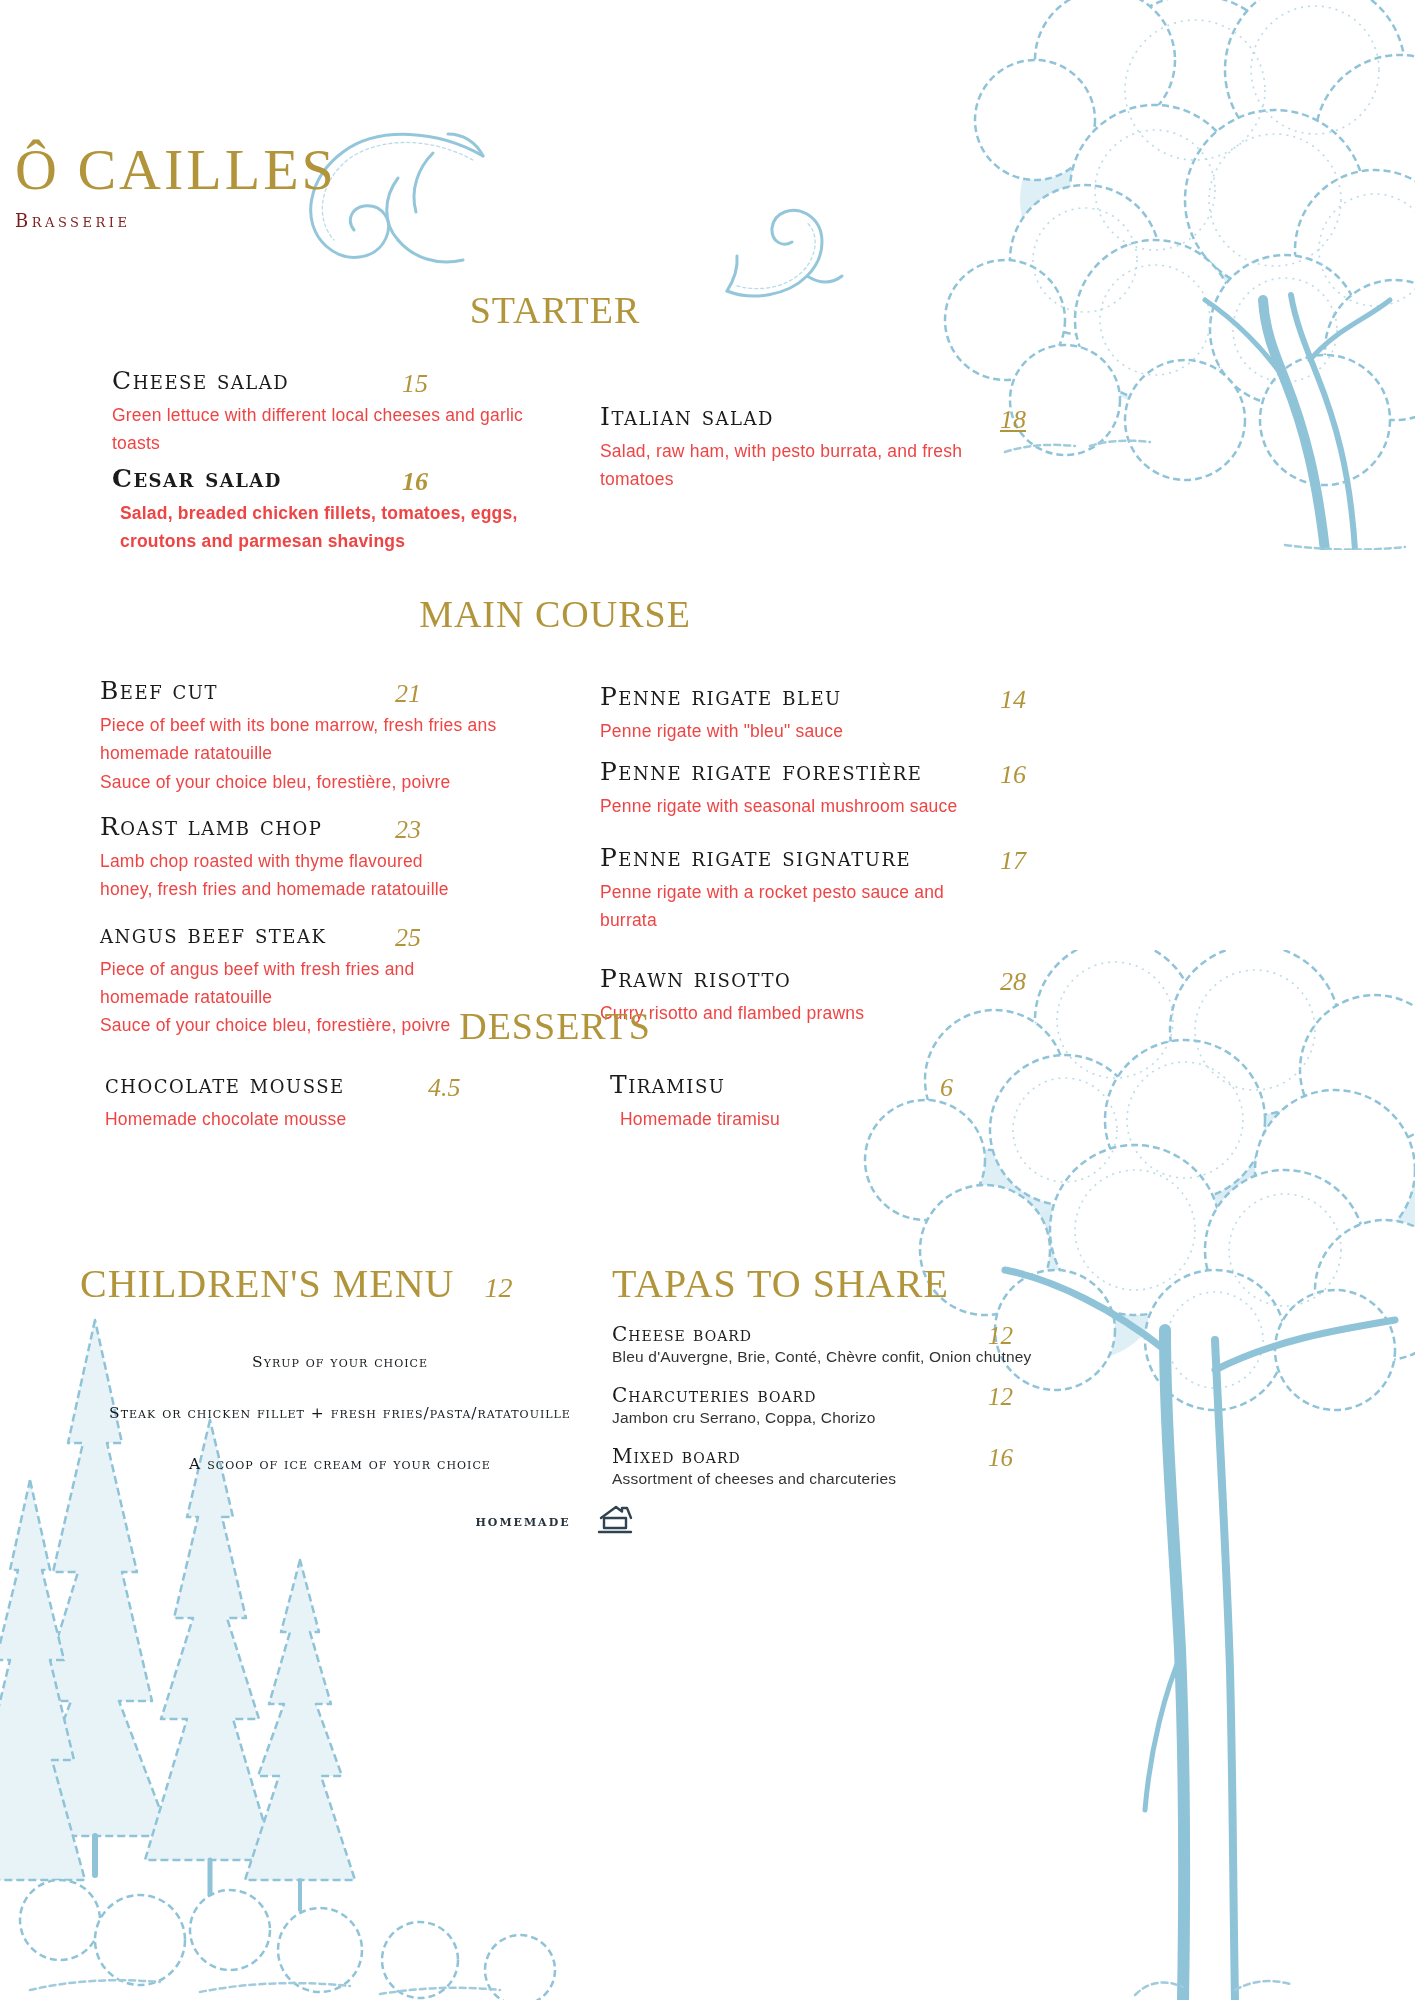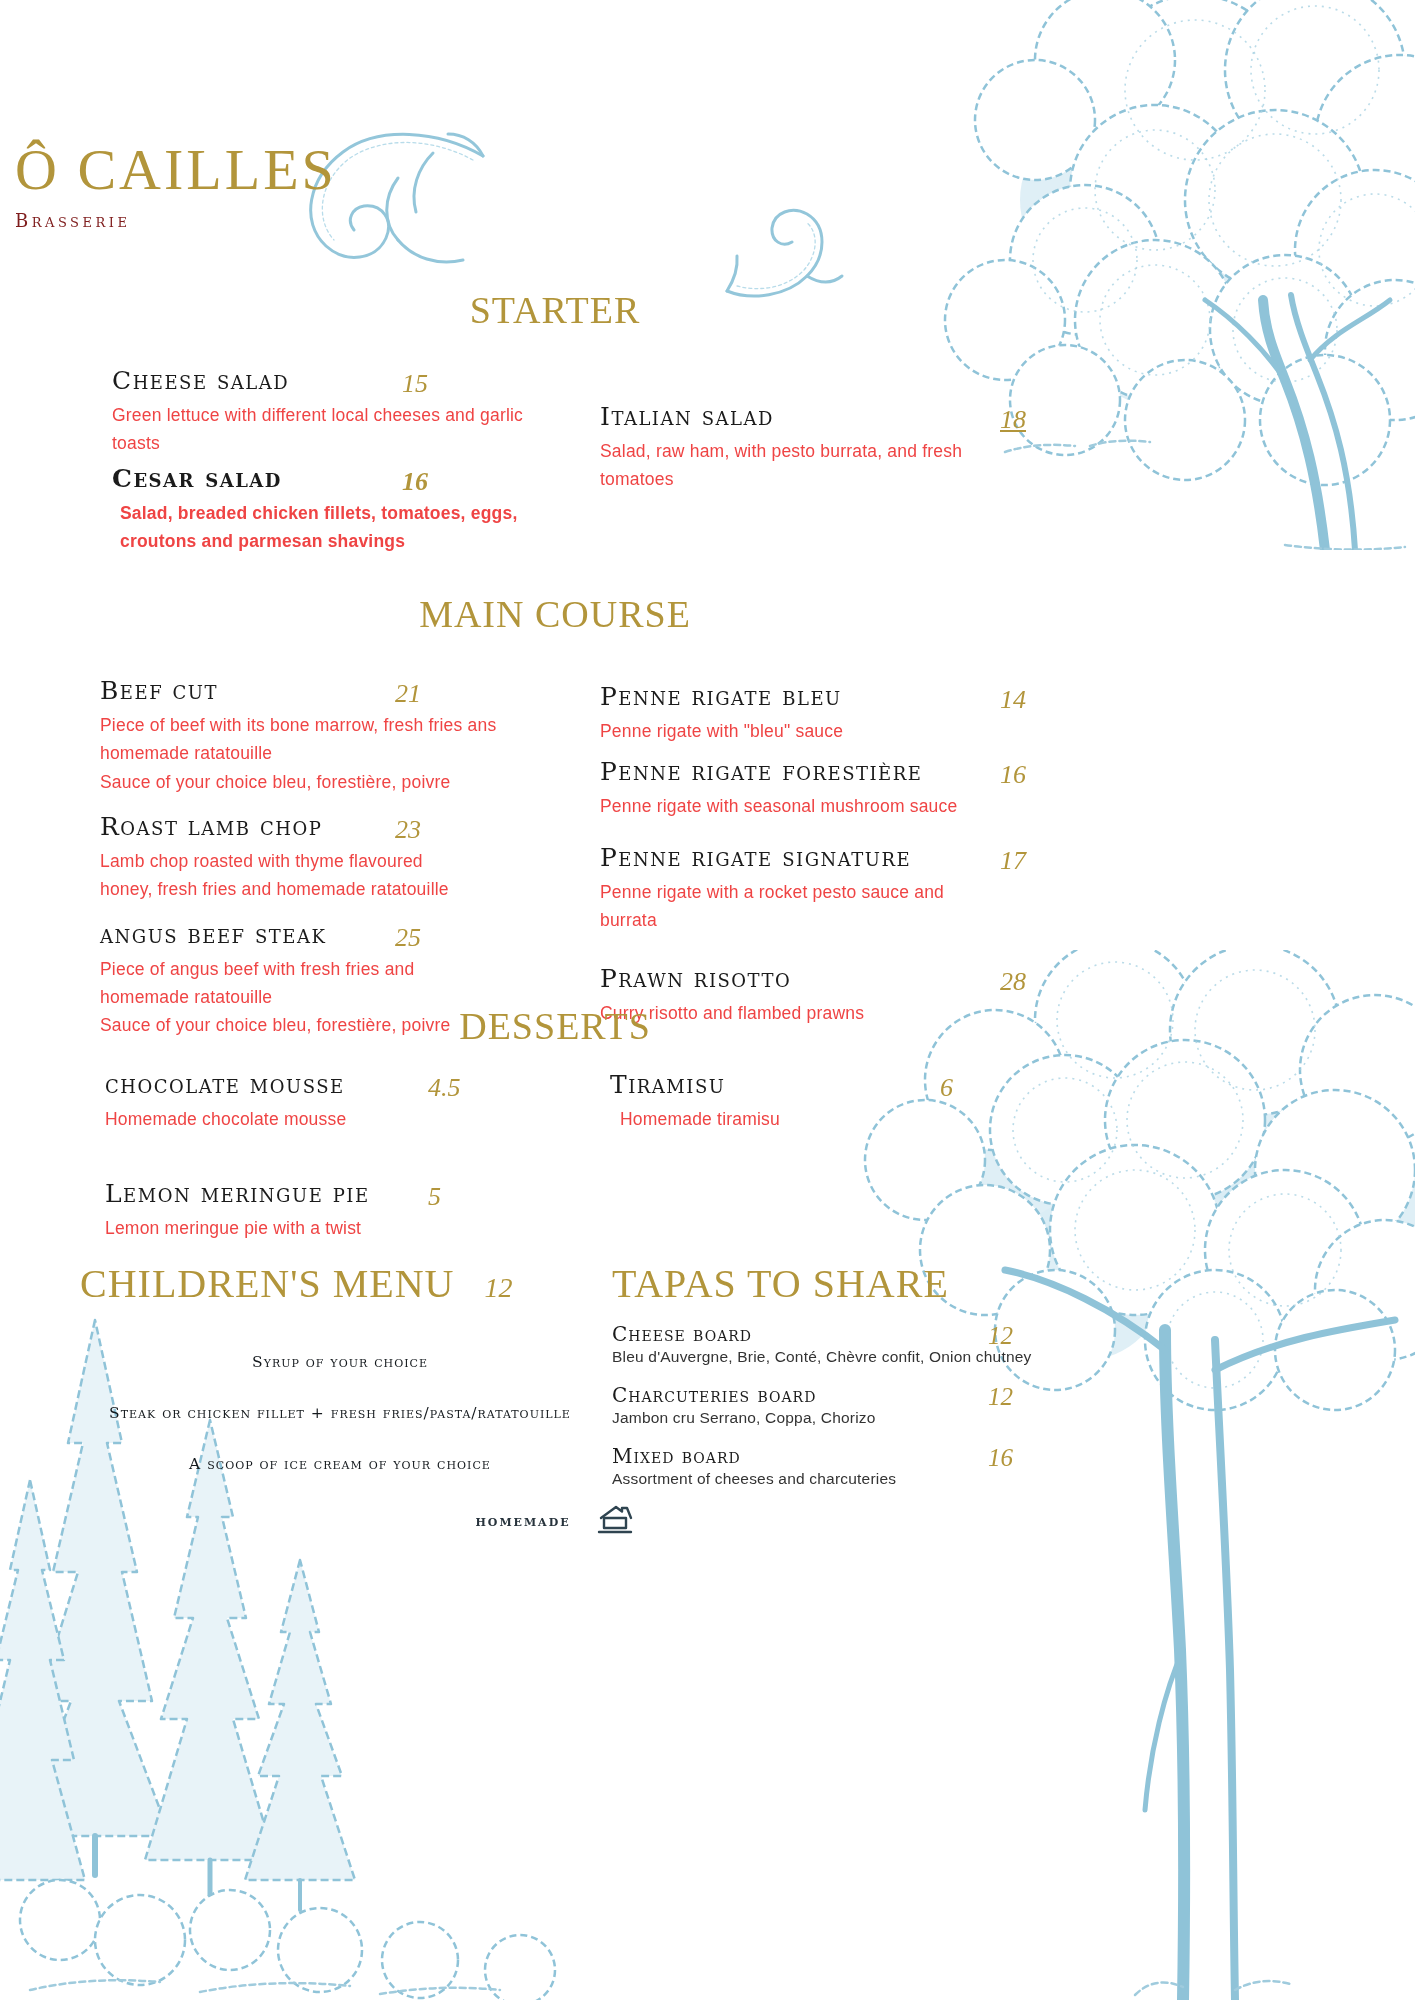--- a/index.html
+++ b/index.html
@@ -264,25 +264,20 @@
   </section>
 
   <h2 class="layer sec-head" style="top:1004px;margin:0;font-weight:normal;">DESSERTS</h2>
 
   <section class="layer col c-des-l">
     <div class="item">
       <span class="item-name">chocolate mousse</span>
       <span class="price">4.5</span>
       <div class="desc dw440">Homemade chocolate mousse</div>
     </div>
-    <div class="item" style="margin-top:46px;">
-      <span class="item-name">Lemon meringue pie</span>
-      <span class="price">5</span>
-      <div class="desc dw440">Lemon meringue pie with a twist</div>
-    </div>
   </section>
 
   <section class="layer col c-des-r">
     <div class="item">
       <span class="item-name">Tiramisu</span>
       <span class="price">6</span>
       <div class="desc dw380 ind10">Homemade tiramisu</div>
     </div>
   </section>
 

